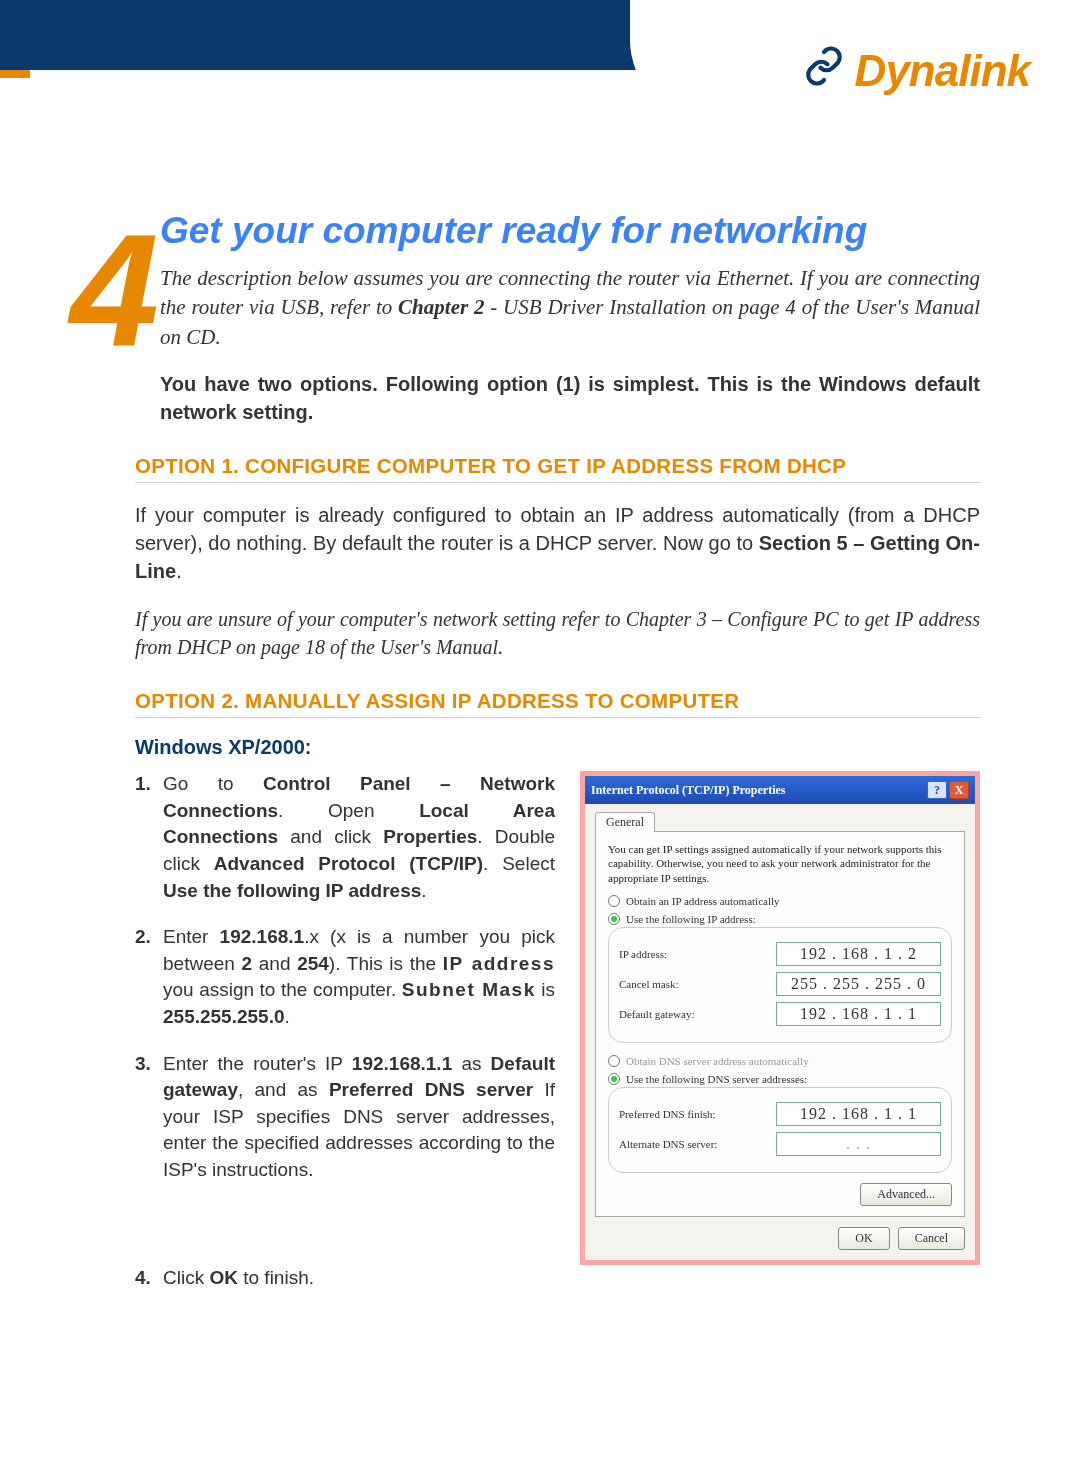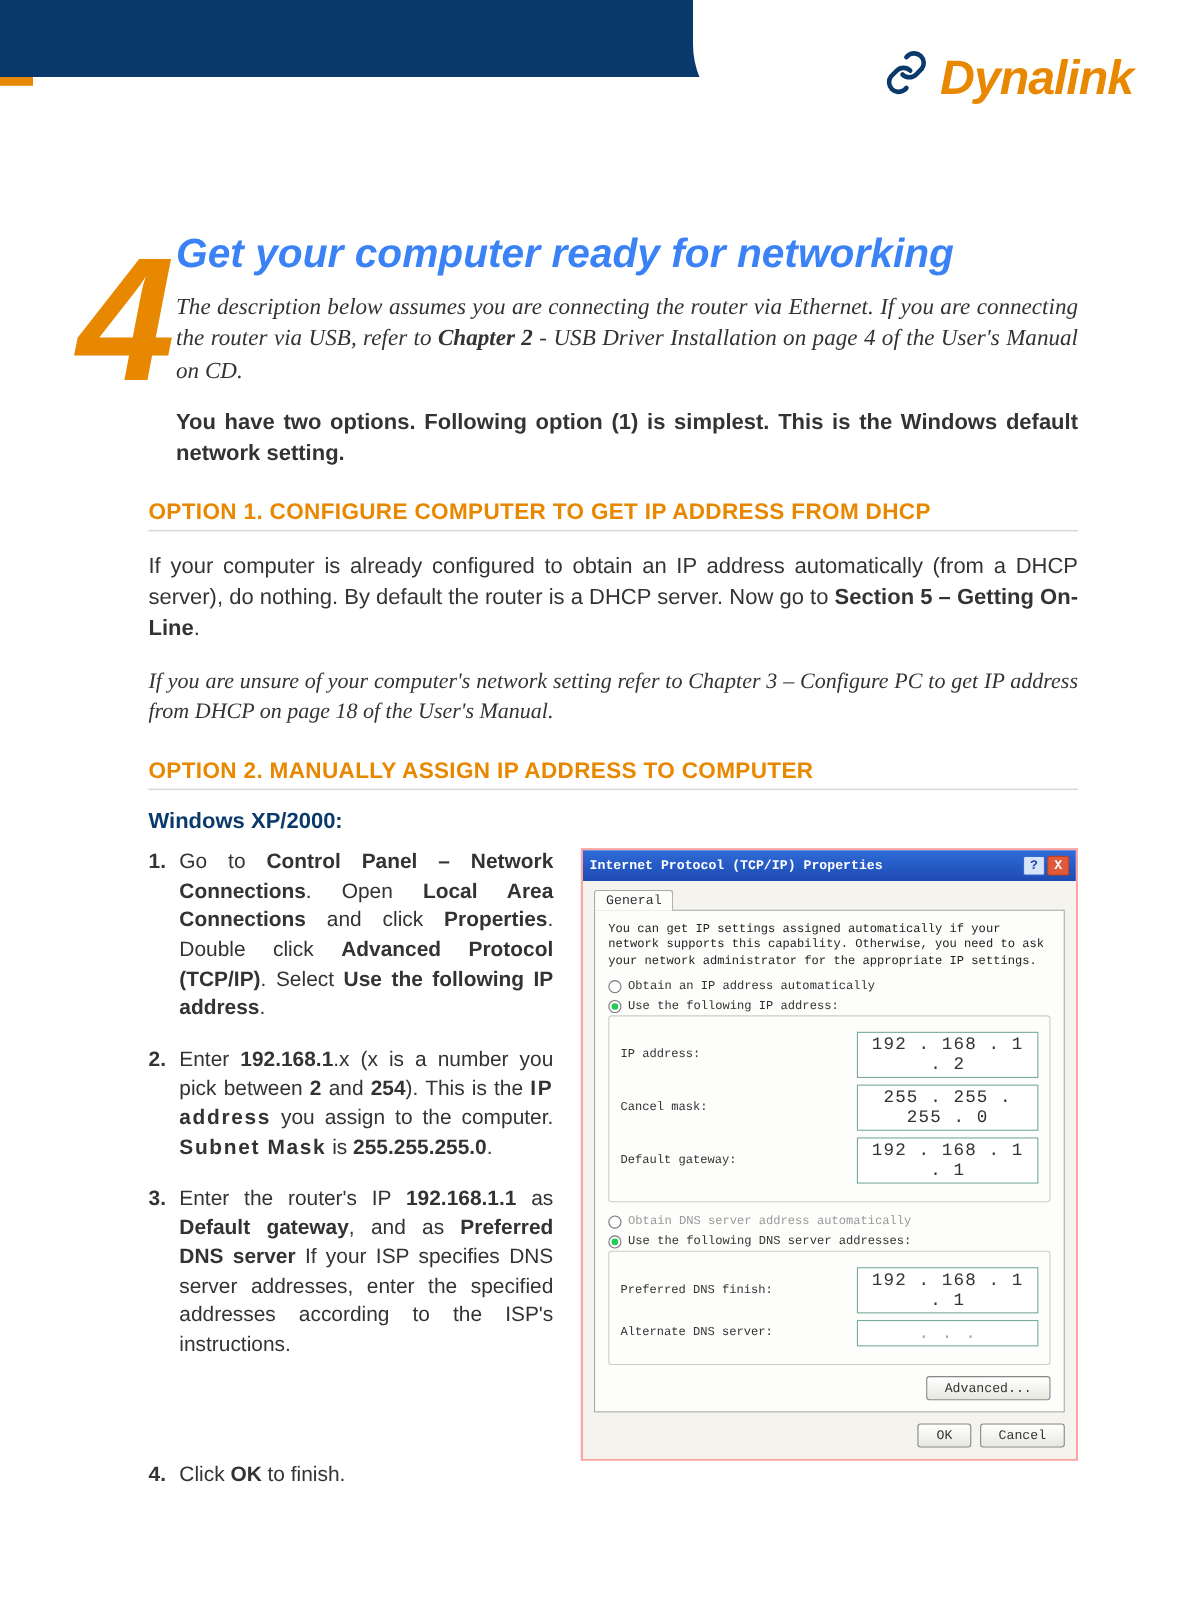--- a/index.html
+++ b/index.html
@@ -155,23 +155,23 @@
     text-align: justify;
   }
   ol.steps-list > li::before {
     content: counter(step) ".";
     position: absolute;
     left: 0;
     font-weight: bold;
   }
   ol.steps-list b { font-weight: bold; }
   .dialog {
-    width: 452px;
-    border: 2px solid #fca5a5;
-    font-family: Liberation Mono, monospace;
+    width: 400px;
+    border: 5px solid #fca5a5;
+    font-family: Liberation Serif, serif;
     font-size: 12px;
     flex-shrink: 0;
   }
   .dlg-title {
     background: linear-gradient(to bottom, #2e6bd8, #1e4ab2);
     color: #fff;
     font-weight: bold;
     padding: 5px 6px;
     display: flex;
     align-items: center;
@@ -202,21 +202,21 @@
   .dlg-panel {
     background: #fdfdfb;
     border: 1px solid #aaa;
     padding: 10px 12px;
     margin-top: -1px;
   }
   .dlg-desc { font-size: 11px; color: #222; line-height: 1.3; margin-bottom: 10px; }
   .dlg-radio-row { display: flex; align-items: center; gap: 6px; font-size: 11px; margin: 6px 0; }
   .dlg-radio { width: 12px; height: 12px; border: 1px solid #777; border-radius: 50%; display: inline-flex; align-items: center; justify-content: center; background: #fff; }
   .dlg-radio.sel::after { content: ""; width: 6px; height: 6px; background: #2c5; border-radius: 50%; }
-  .dlg-field-group { border: 1px solid #ccc; border-radius: 3px; padding: 8px 10px 10px; margin-top: -4px; }
+  .dlg-field-group { border: 1px solid #ccc; border-radius: 15px; padding: 8px 10px 10px; margin-top: -4px; }
   .dlg-field { display: flex; align-items: center; justify-content: space-between; margin: 6px 0; font-size: 11px; }
   .dlg-input { border: 1px solid #7a9; background: #fff; width: 165px; padding: 2px 6px; font-size: 16px; text-align: center; letter-spacing: 1px; }
   .dlg-input.dim { color: #aaa; }
   .muted { color: #999; }
   .dlg-actions { display: flex; justify-content: flex-end; gap: 8px; margin-top: 10px; }
   .dlg-action-btn {
     border: 1px solid #888;
     background: linear-gradient(#fff,#e8e8e0);
     padding: 3px 16px;
     font-size: 12px;

